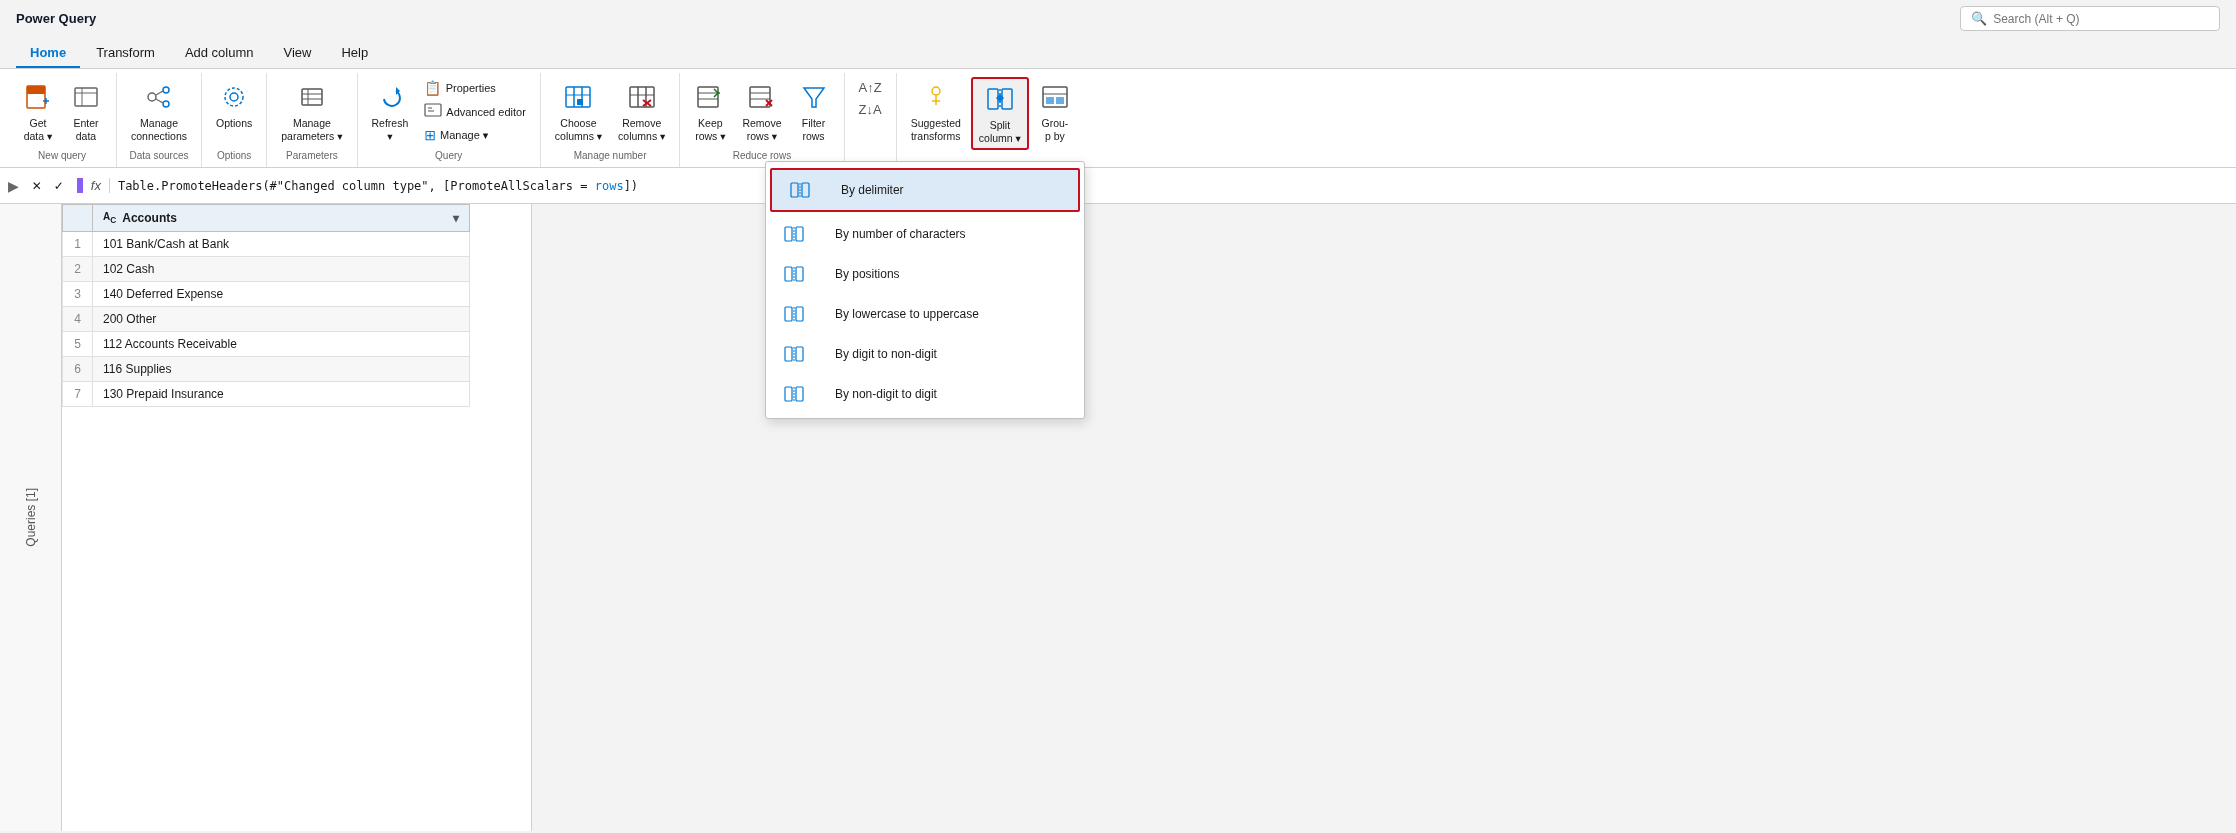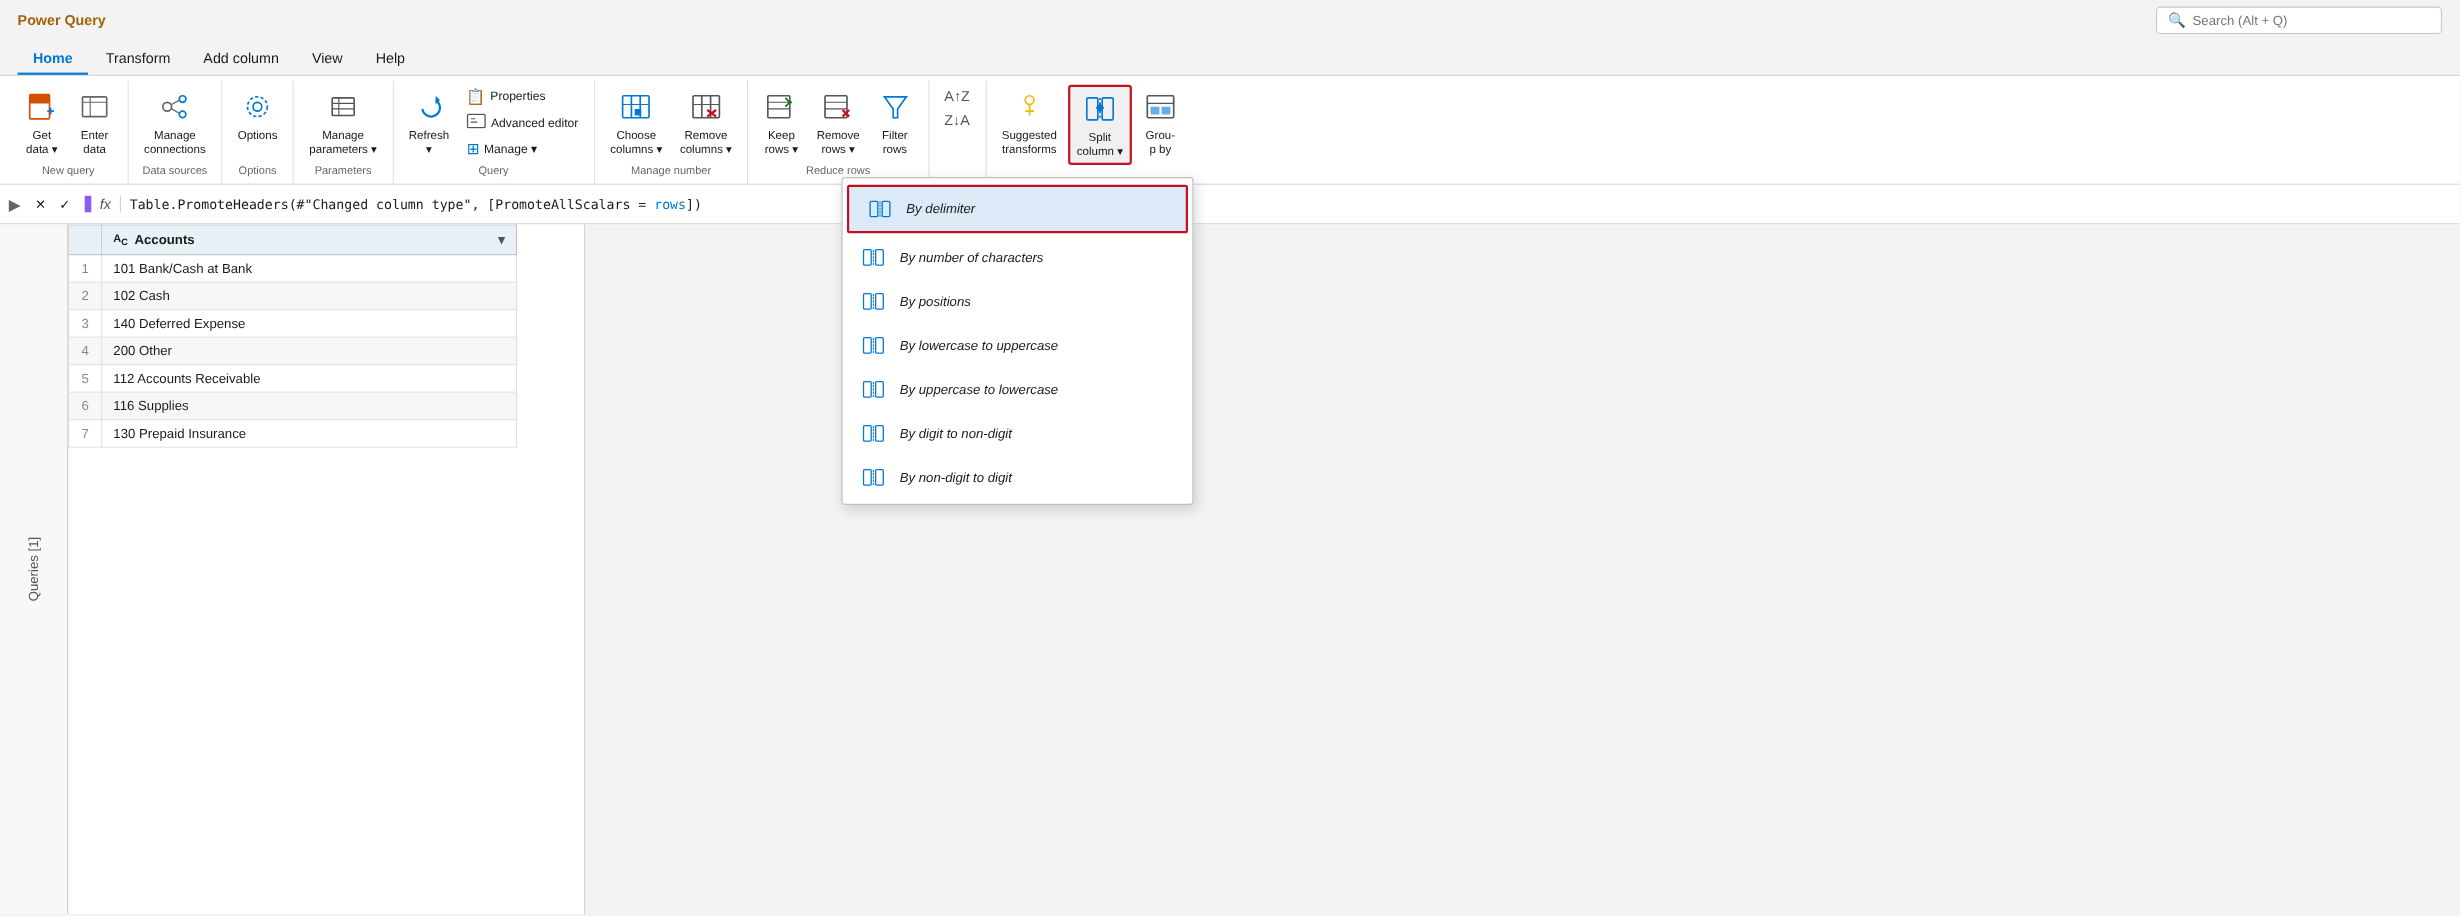--- a/index.html
+++ b/index.html
@@ -17,21 +17,21 @@
     .title-bar {
       background: #f3f3f3;
       padding: 6px 16px;
       display: flex;
       align-items: center;
       justify-content: space-between;
     }
     .title-bar-left {
       font-size: 13px;
       font-weight: 600;
-      color: #a16207;
+      color: #0f172a;
     }
     .search-box {
       display: flex;
       align-items: center;
       background: white;
       border: 1px solid #c8c8c8;
       border-radius: 4px;
       padding: 4px 10px;
       width: 260px;
       gap: 6px;
@@ -277,22 +277,21 @@
       box-shadow: 2px 4px 12px rgba(0,0,0,0.15);
       width: 320px;
       z-index: 200;
       padding: 4px 0;
     }
     .menu-item {
       display: flex;
       align-items: center;
       padding: 8px 16px;
       cursor: pointer;
-      gap: 12px;
-      font-style: italic;
+      gap: 29px;
     }
     .menu-item-icon {
       width: 24px;
       height: 24px;
       display: flex;
       align-items: center;
       justify-content: center;
     }
     .menu-item-label {
       font-size: 12px;
@@ -601,30 +600,20 @@
       </div>
       <div class="menu-item">
         <div class="menu-item-icon">
           <svg width="20" height="20" viewBox="0 0 20 20">
             <rect x="1" y="3" width="7" height="14" rx="1" fill="none" stroke="#0078d4" stroke-width="1.2"></rect>
             <rect x="12" y="3" width="7" height="14" rx="1" fill="none" stroke="#0078d4" stroke-width="1.2"></rect>
             <line x1="10" y1="3" x2="10" y2="17" stroke="#0078d4" stroke-width="1" stroke-dasharray="2,1"></line>
           </svg>
         </div>
         <div class="menu-item-label">By lowercase to uppercase</div>
-      </div>
-      <div class="menu-item">
-        <div class="menu-item-icon">
-          <svg width="20" height="20" viewBox="0 0 20 20">
-            <rect x="1" y="3" width="7" height="14" rx="1" fill="none" stroke="#0078d4" stroke-width="1.2"></rect>
-            <rect x="12" y="3" width="7" height="14" rx="1" fill="none" stroke="#0078d4" stroke-width="1.2"></rect>
-            <line x1="10" y1="3" x2="10" y2="17" stroke="#0078d4" stroke-width="1" stroke-dasharray="2,1"></line>
-          </svg>
-        </div>
-        <div class="menu-item-label">By uppercase to lowercase</div>
       </div>
       <div class="menu-item">
         <div class="menu-item-icon">
           <svg width="20" height="20" viewBox="0 0 20 20">
             <rect x="1" y="3" width="7" height="14" rx="1" fill="none" stroke="#0078d4" stroke-width="1.2"></rect>
             <rect x="12" y="3" width="7" height="14" rx="1" fill="none" stroke="#0078d4" stroke-width="1.2"></rect>
             <line x1="10" y1="3" x2="10" y2="17" stroke="#0078d4" stroke-width="1" stroke-dasharray="2,1"></line>
           </svg>
         </div>
         <div class="menu-item-label">By digit to non-digit</div>

